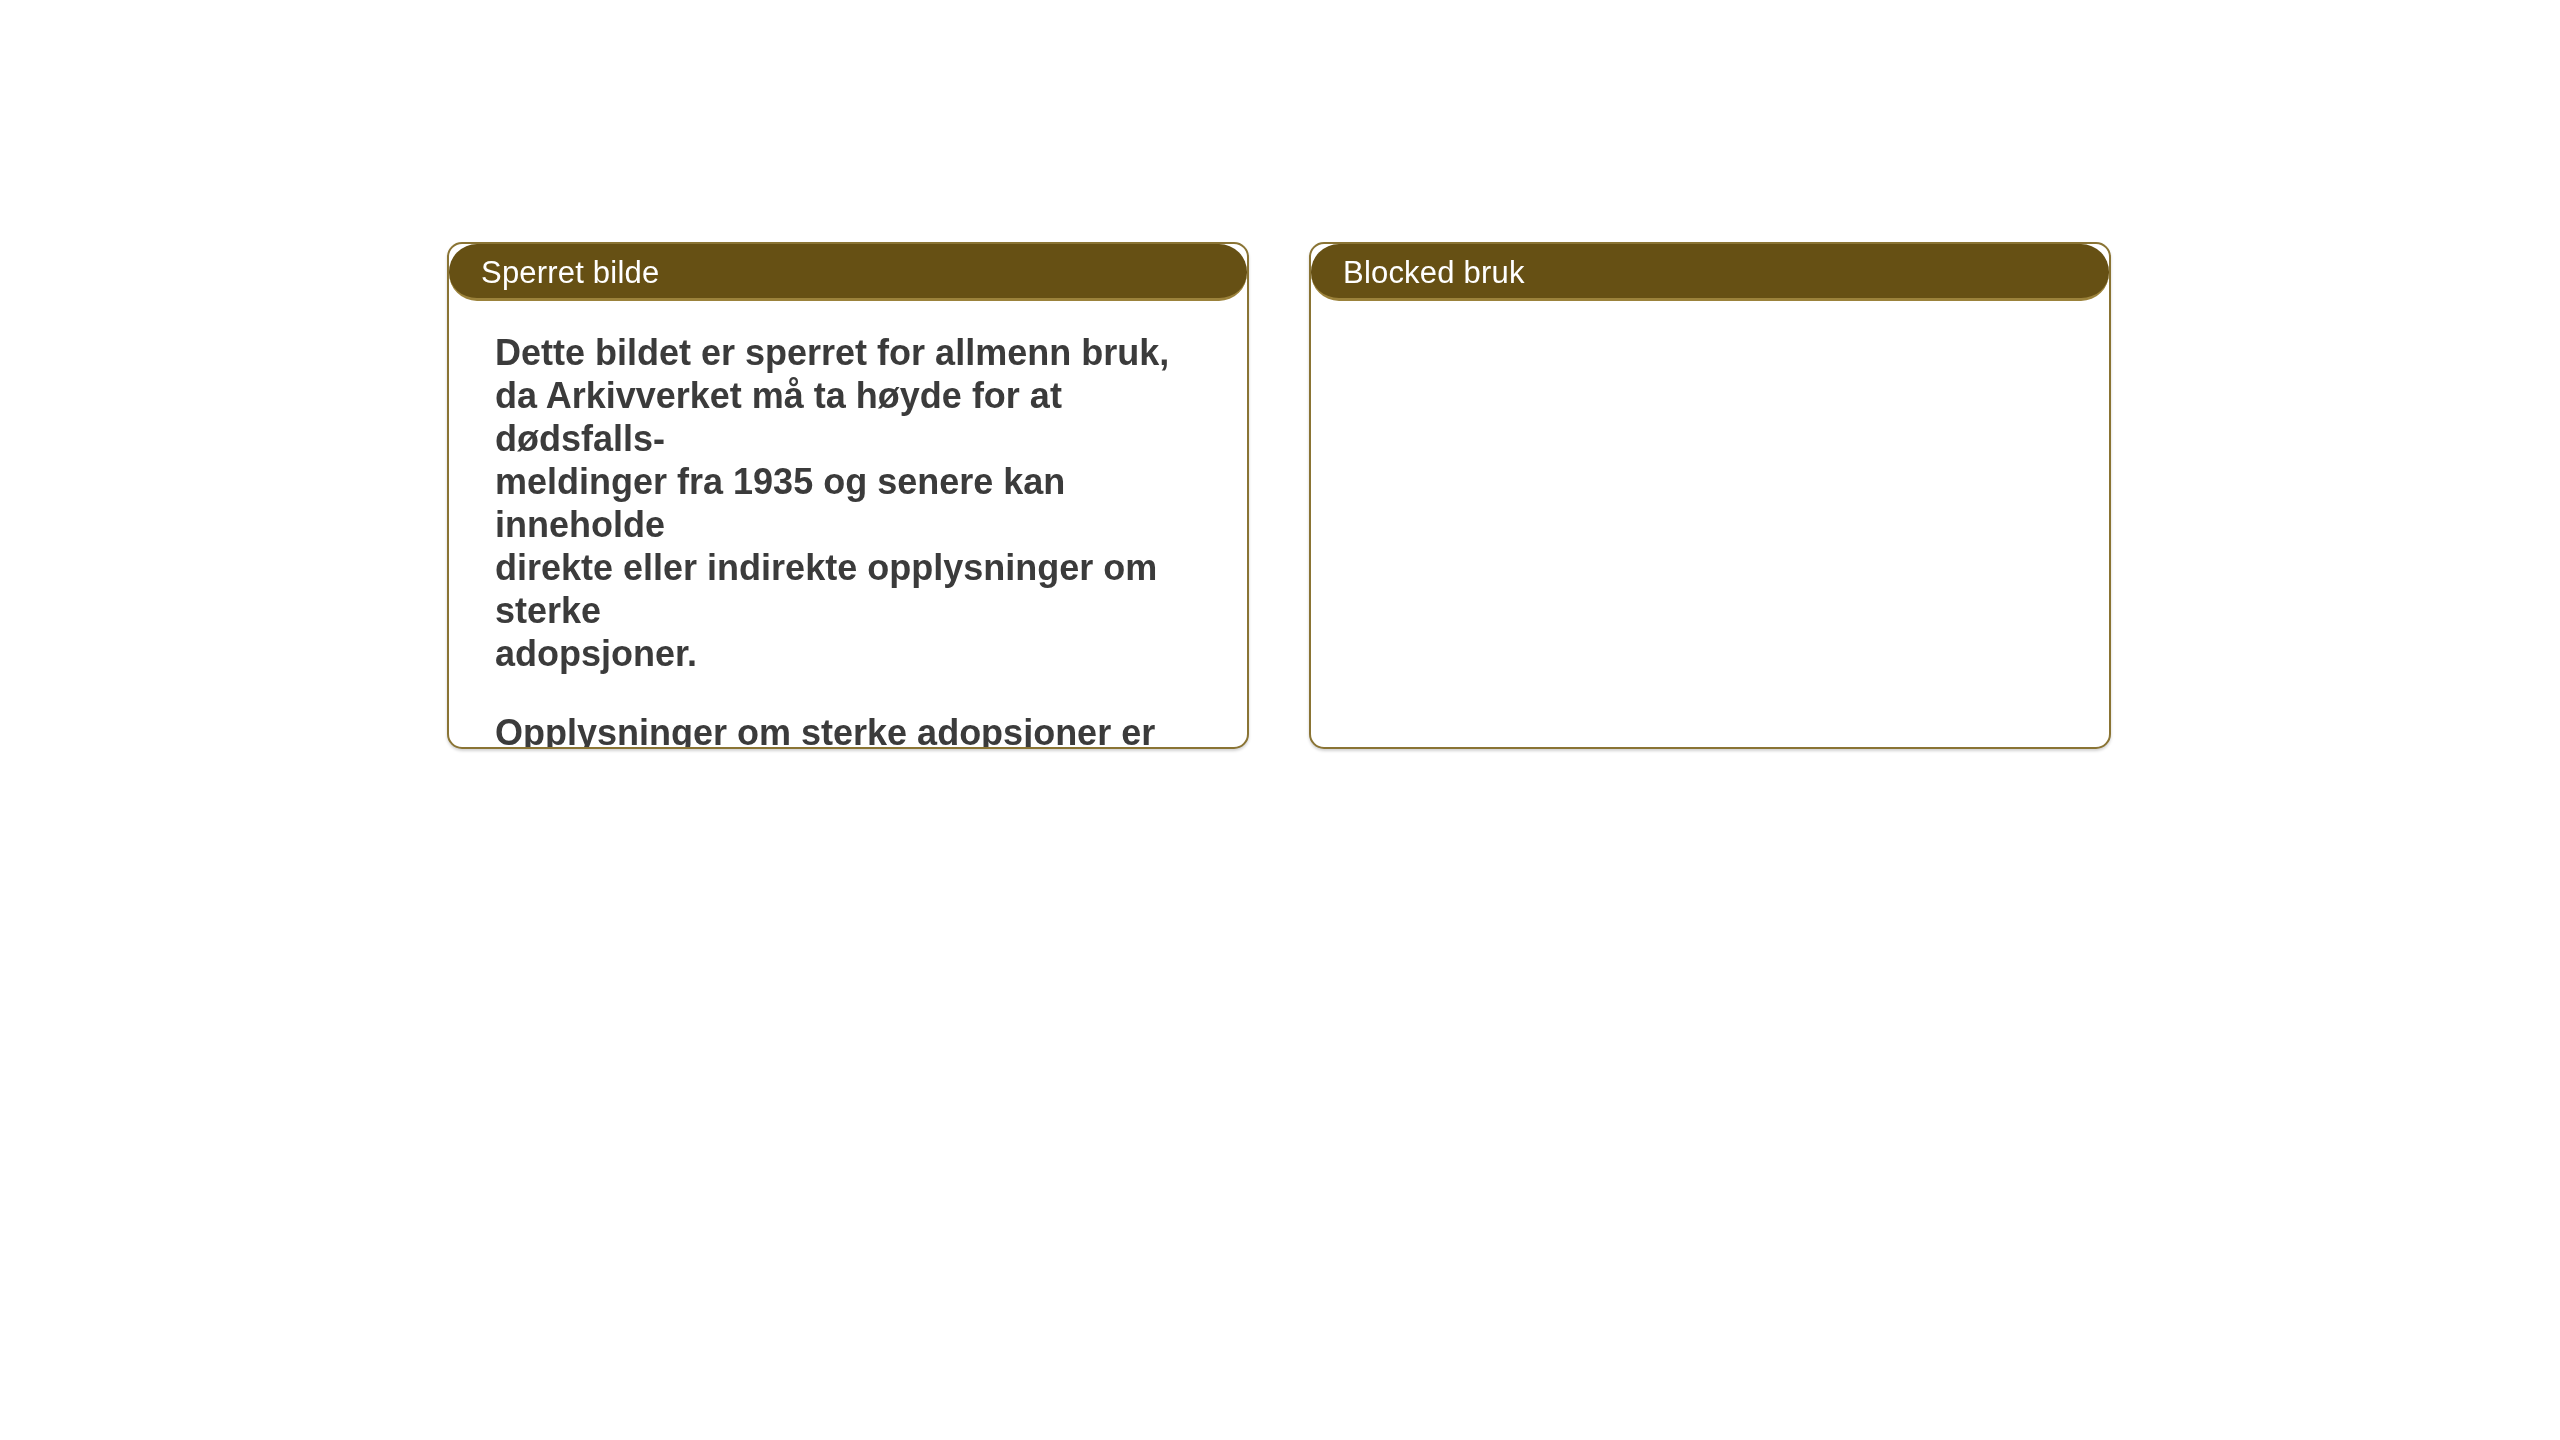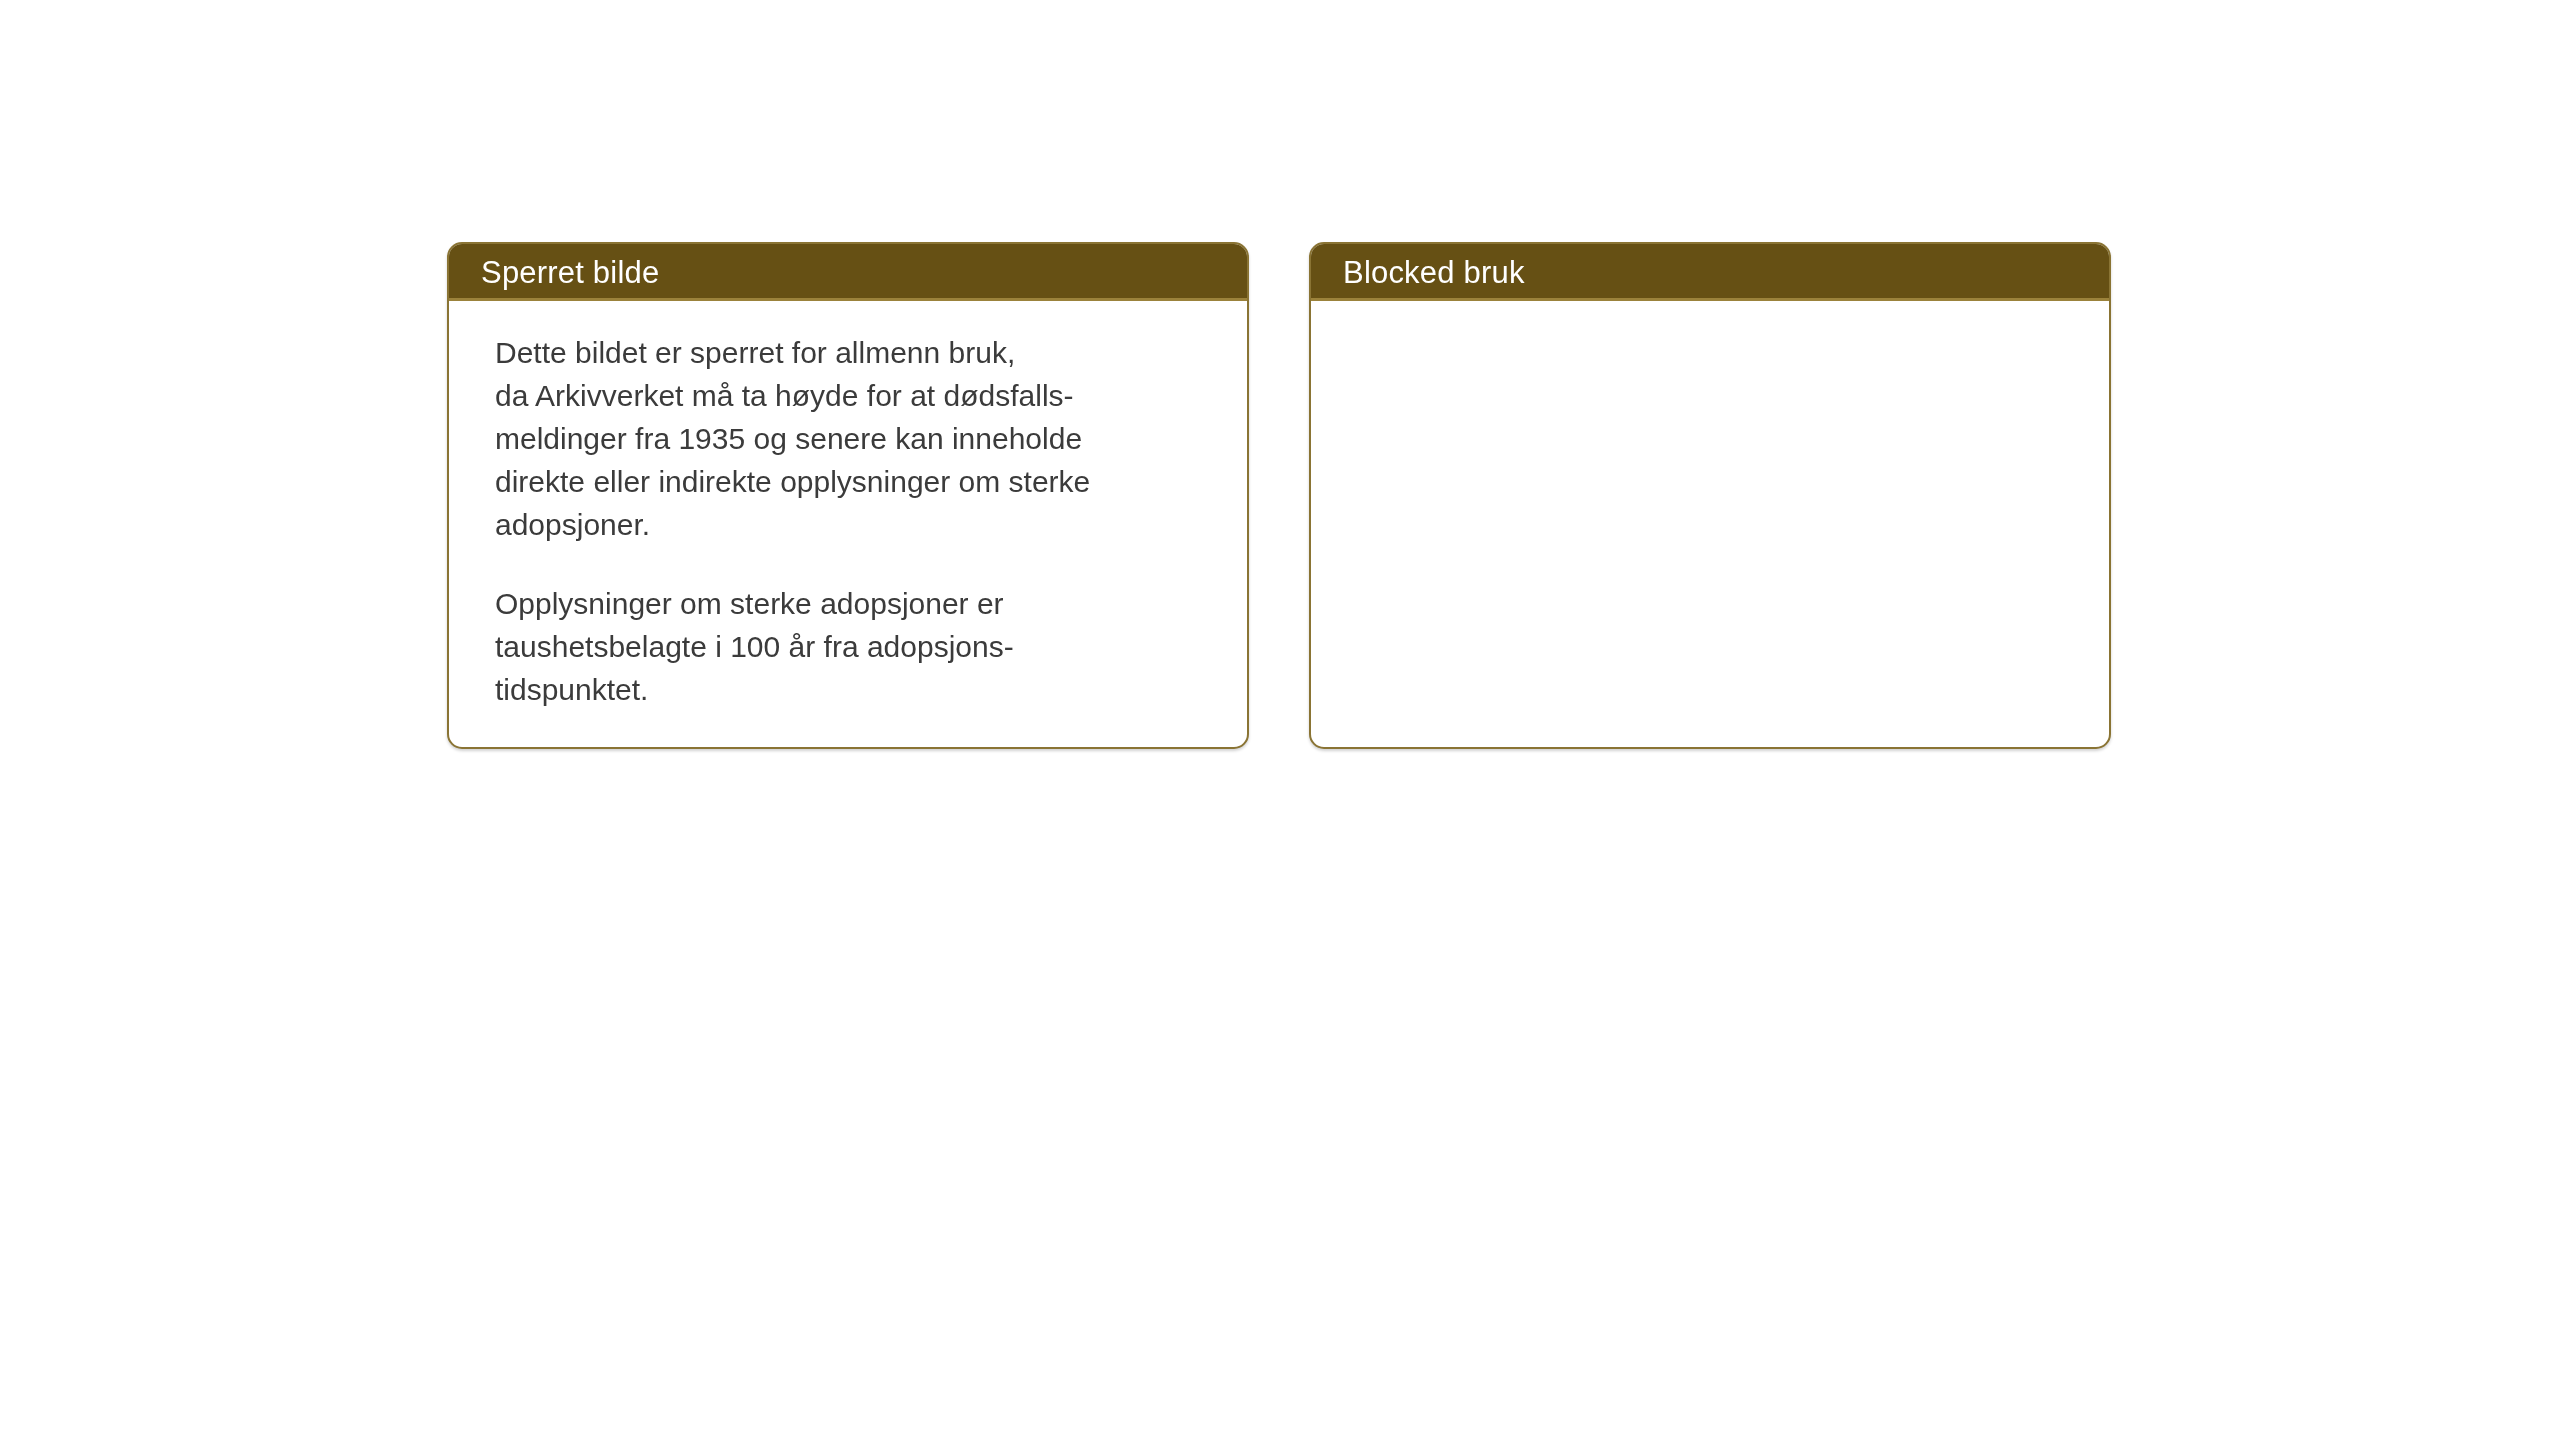--- a/index.html
+++ b/index.html
@@ -40,26 +40,28 @@
     height: 57px;
     background: var(--header-bg, #665014);
     border-bottom: 3px solid var(--header-rule, #9b823b);
     color: var(--header-text, #ffffff);
     font-size: 31px;
     line-height: 57px;
     padding-left: 32px;
     font-weight: 400;
     letter-spacing: 0.2px;
     white-space: nowrap;
+    border-radius: 28px;
   }
   .card-body {
     padding: 30px 40px 0 46px;
     color: var(--body-text, #3b3b3b);
-    font-size: 30px;
+    font-size: 36px;
     line-height: 43px;
+    font-weight: bold;
   }
   .card-body p {
     white-space: pre-line;
     margin: 0 0 36px 0;
   }
 </style>
 </head>
 <body>
 
 <div class="stage">

